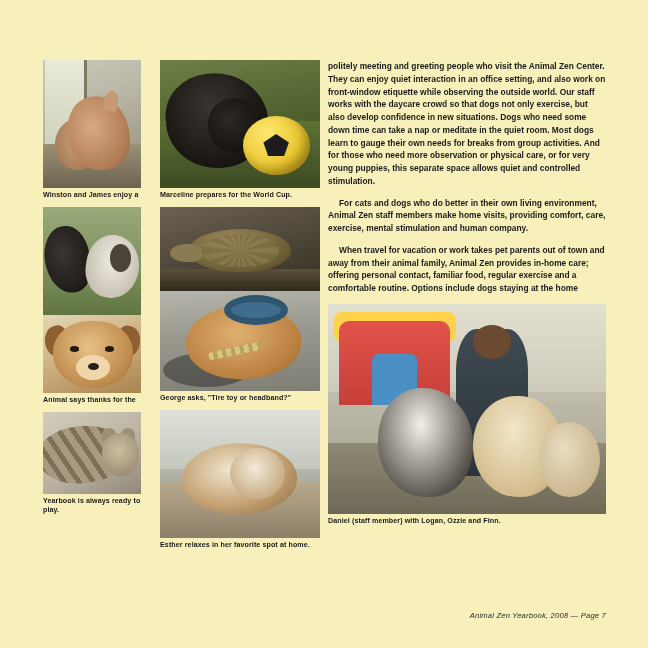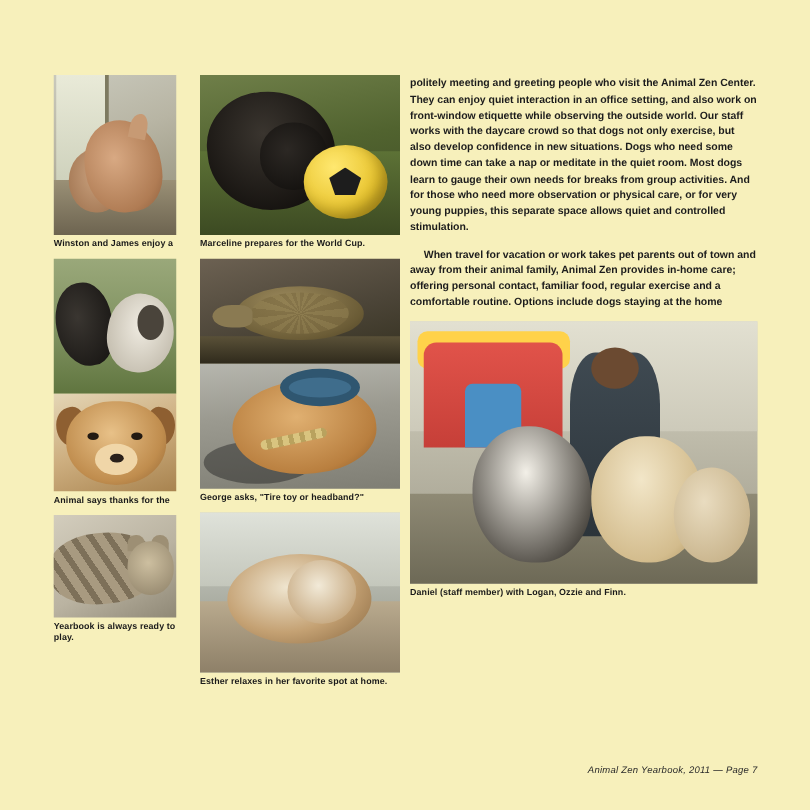--- a/index.html
+++ b/index.html
@@ -252,20 +252,21 @@
             <div class="dog"></div>
             <div class="face"></div>
           </div>
       </div>
       <div class="caption">Esther relaxes in her favorite spot at home.</div>
     </div>
 
     <div class="col-right">
       <div class="body-col">
         <p>politely meeting and greeting people who visit the Animal Zen Center. They can enjoy quiet interaction in an office setting, and also work on front-window etiquette while observing the outside world.  Our staff works with the daycare crowd so that dogs not only exercise, but also develop confidence in new situations. Dogs who need some down time can take a nap or meditate in the quiet room. Most dogs learn to gauge their own needs for breaks from group activities. And for those who need more observation or physical care, or for very young puppies, this separate space allows quiet and controlled stimulation.</p>
+        <p class="indent">For cats and dogs who do better in their own living environment, Animal Zen staff members make home visits, providing comfort, care, exercise, mental stimulation and human company.</p>
         <p class="indent">When travel for vacation or work takes pet parents out of town and away from their animal family, Animal Zen provides in-home care; offering personal contact, familiar food, regular exercise and a comfortable routine. Options include dogs staying at the home</p>
       </div>
 
       <div class="photo p-daniel" style="height:210px; margin-top:2px;">
         <div class="ph">
           <div class="wallc"></div>
           <div class="playroof"></div>
           <div class="playset"></div>
           <div class="playdoor"></div>
           <div class="floor"></div>
@@ -274,14 +275,14 @@
           <div class="dogA"></div>
           <div class="dogB"></div>
           <div class="dogC"></div>
         </div>
       </div>
       <div class="caption">Daniel (staff member) with Logan, Ozzie and Finn.</div>
     </div>
 
   </div>
 
-  <div class="footer">Animal Zen Yearbook, 2011 — Page 7</div>
+  <div class="footer">Animal Zen Yearbook, 2008 — Page 7</div>
 </div>
 
 </body></html>

